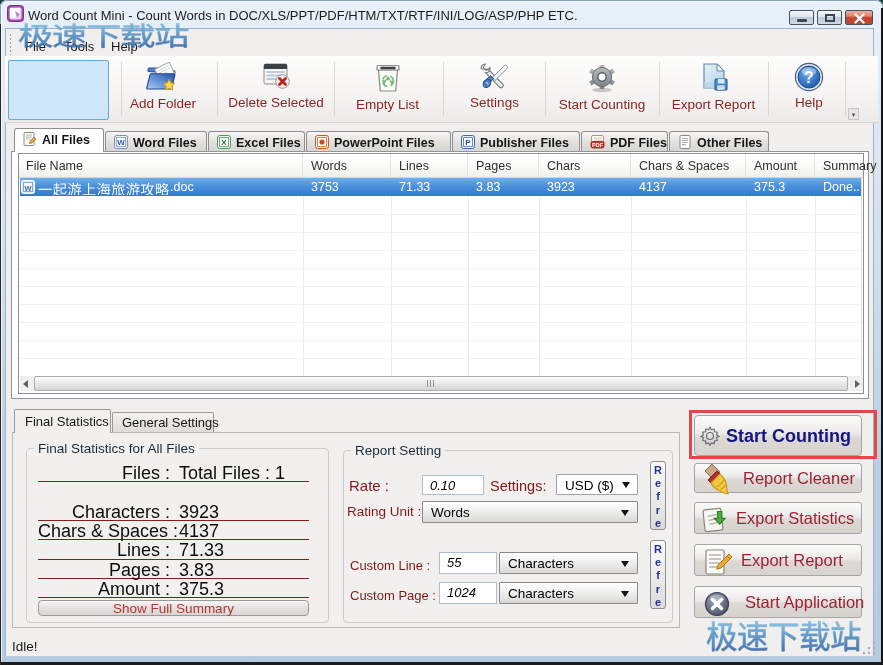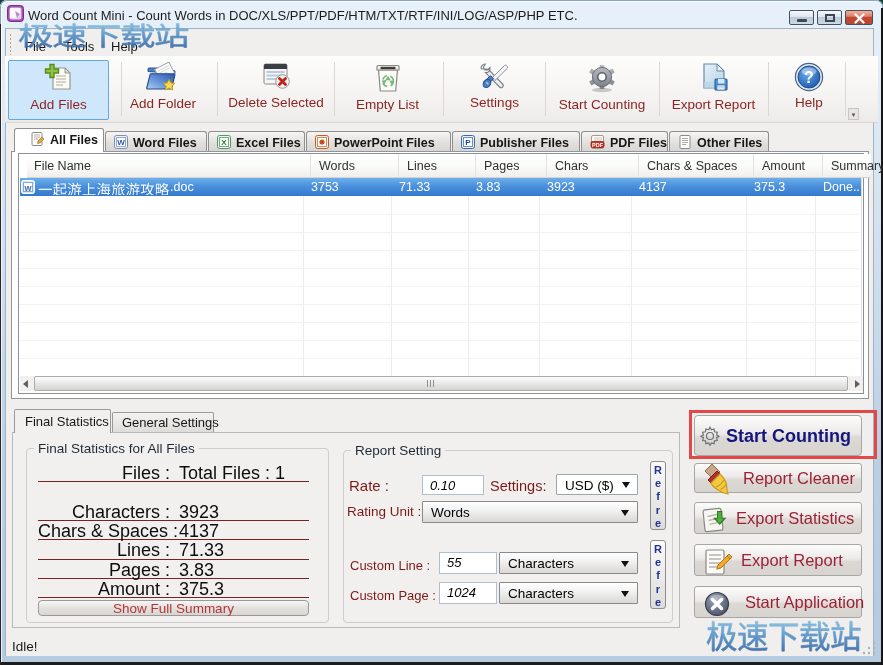--- a/index.html
+++ b/index.html
@@ -21,21 +21,21 @@
 .tsep{position:absolute;top:6px;height:54px;width:1px;background:#dbd7d3;}
 .tbtn{position:absolute;top:4px;height:60px;text-align:center;font-size:13.5px;color:#8b2424;}
 .tbtn .ic{display:block;margin:2px auto 3px auto;}
 #tbsel{position:absolute;left:3px;top:4px;width:101px;height:60px;background:#cfe7fa;border:1px solid #66a7dd;border-radius:2px;}
 
 .tab{position:absolute;font-weight:bold;font-size:12.5px;color:#161616;border:1px solid #8f8f8f;border-bottom:none;border-radius:3px 3px 0 0;background:linear-gradient(#f6f5f4,#e1dfdc 60%,#d8d6d2);height:20px;padding:3px 0 0 0;white-space:nowrap;}
 .tab.on{background:#fff;height:24px;z-index:3;}
 .tab .ti{vertical-align:-2px;margin-right:5px;}
 
 #grid{position:absolute;left:18px;top:153px;width:846px;height:241px;background:#fff;border:1px solid #8a9097;}
-.hdr{position:absolute;left:0;top:0;height:24px;background:linear-gradient(#ffffff,#fbfbfa 50%,#f0efee);border-right:1px solid #e2e2e1;border-bottom:1px solid #d4d4d3;font-size:12.5px;color:#303030;padding:5px 0 0 9px;margin-left:8px;}
+.hdr{position:absolute;left:0;top:0;height:24px;background:linear-gradient(#ffffff,#fbfbfa 50%,#f0efee);border-right:1px solid #e2e2e1;border-bottom:1px solid #d4d4d3;font-size:12.5px;color:#303030;padding:5px 0 0 9px;}
 .vline{position:absolute;top:24px;width:1px;background:#ececec;}
 .hline{position:absolute;left:0;width:841px;height:1px;background:#f2f2f1;}
 #selrow{position:absolute;left:1px;top:24px;width:841px;height:18px;background:linear-gradient(#6fb0ea,#4a90dc 45%,#3379cd);}
 .cell{position:absolute;top:2px;font-size:12.5px;color:#fff;white-space:nowrap;}
 
 #hscroll{position:absolute;left:1px;top:222px;width:843px;height:15px;background:#f1f0ef;}
 #hthumb{position:absolute;left:14px;top:0px;width:814px;height:15px;background:linear-gradient(#fdfdfd,#e8e8e8 50%,#d5d4d3);border:1px solid #ababab;border-radius:2px;}
 
 #panel{position:absolute;left:12px;top:432px;width:668px;height:196px;border:1px solid #b9b9b9;background:#f1f0ee;}
 .btab{position:absolute;font-size:13px;color:#161616;border:1px solid #9a9a9a;border-bottom:none;border-radius:2px 2px 0 0;background:linear-gradient(#f4f3f2,#dddbd8);white-space:nowrap;}
@@ -141,28 +141,20 @@
 <div id="toolbar">
 <div id="tbsel"></div>
 <div class="tsep" style="left:116px"></div>
       <div class="tsep" style="left:212px"></div>
       <div class="tsep" style="left:329px"></div>
       <div class="tsep" style="left:438px"></div>
       <div class="tsep" style="left:540px"></div>
       <div class="tsep" style="left:654px"></div>
       <div class="tsep" style="left:763px"></div>
       <div class="tsep" style="left:840px"></div>
-<div class="tbtn" style="left:3px;width:101px"><svg class="ic" width="32" height="32" viewBox="0 0 32 32">
-          <path d="M10 6h12l5 5v16H10z" fill="#fbfaf6" stroke="#9a9890" stroke-width="1.2"></path>
-          <path d="M22 6l5 5h-5z" fill="#dcdacf" stroke="#9a9890" stroke-width="1"></path>
-          <g stroke="#b0ac9c" stroke-width="1">
-            <path d="M13 14h10M13 17h10M13 20h10M13 23h7"></path>
-          </g>
-          <path d="M7 2.5h4v4.5h4.5v4h-4.5v4.5h-4v-4.5H2.5v-4H7z" fill="#8cc63f" stroke="#5a8a1e" stroke-width="1.4"></path>
-        </svg>Add Files</div>
 <div class="tbtn" style="left:108px;width:100px"><svg class="ic" width="38" height="31" viewBox="0 0 38 31">
           <path d="M4 9.5V7c0-.6.4-1 1-1h9.5l2 2.5H30c.6 0 1 .4 1 1v2z" fill="#4a7ec8" stroke="#2a5298" stroke-width="1"></path>
           <g transform="rotate(-27 21 10)">
             <rect x="13" y="3" width="16" height="13" fill="#fdfdfc" stroke="#9aa4ae" stroke-width="1"></rect>
             <path d="M15 6h12M15 8.5h12M15 11h8" stroke="#d8d8d4" stroke-width="1"></path>
           </g>
           <path d="M2.6 26.5L6 12.8c.15-.6.6-1 1.2-1h22.6c.8 0 1.3.7 1.1 1.4L27.7 26c-.15.6-.6 1-1.2 1H3.6c-.7 0-1.2-.6-1-1.5z" fill="url(#foldg2)" stroke="#1e4a90" stroke-width="1.1"></path>
           <path d="M25 17.5l1.9 3.5 3.9.4-2.9 2.7.8 3.9-3.7-2-3.5 2 .7-3.9-2.9-2.7 3.9-.4z" fill="#ffd84d" stroke="#c8a010" stroke-width="1"></path>
         </svg>Add Folder</div>
 <div class="tbtn" style="left:216px;width:110px"><svg class="ic" width="32" height="30" viewBox="0 0 32 30">
@@ -212,21 +204,21 @@
         </svg>Export Report</div>
 <div class="tbtn" style="left:770px;width:68px"><svg class="ic" width="30" height="30" viewBox="0 0 30 30">
           <circle cx="15" cy="15" r="13.6" fill="#dce8f2" stroke="#48628c" stroke-width="1.2"></circle>
           <circle cx="15" cy="15" r="11" fill="url(#helpg)" stroke="#2a4a7a" stroke-width="1"></circle>
           <ellipse cx="15" cy="9.5" rx="7.5" ry="4" fill="#ffffff" opacity=".4"></ellipse>
           <text x="15" y="21" font-size="16" font-weight="bold" fill="#fff" text-anchor="middle" font-family="Liberation Sans">?</text>
         </svg>Help</div>
 <div class="abs" style="left:843px;top:52px;width:11px;height:12px;background:#e8e6e3;border:1px solid #c9c5c0;font-size:7px;color:#555;text-align:center;line-height:11px">▾</div>
 </div>
 
-<div class="tab on" style="left:14px;top:128px;width:90px;padding-left:16px"><svg class="ti" width="14" height="14" viewBox="0 0 14 14">
+<div class="tab on" style="left:14px;top:128px;width:90px;padding-left:8px"><svg class="ti" width="14" height="14" viewBox="0 0 14 14">
         <rect x="1" y="0.5" width="10" height="13" rx="1" fill="#fdfdfb" stroke="#8c8c84"></rect>
         <path d="M3 3h6M3 5h6M3 7h4" stroke="#b9b4a4" stroke-width="1"></path>
         <path d="M7 9l4-4 2 2-4 4-2.5.5z" fill="#e8a33d" stroke="#9a6a1e" stroke-width=".6"></path>
       </svg>All Files</div>
 <div class="tab" style="left:105px;top:131px;width:102px;padding-left:8px"><svg class="ti" width="14" height="14" viewBox="0 0 14 14">
         <rect x="0.5" y="0.5" width="13" height="13" rx="2" fill="#eef3fa" stroke="#7a8eb8"></rect>
         <rect x="2.5" y="2.5" width="9" height="9" fill="#fff" stroke="#9aa8c8"></rect>
         <text x="7" y="10" font-size="8" font-weight="bold" fill="#2a5caa" text-anchor="middle" font-family="Liberation Sans">W</text>
       </svg>Word Files</div>
 <div class="tab" style="left:208px;top:131px;width:97px;padding-left:8px"><svg class="ti" width="14" height="14" viewBox="0 0 14 14">

